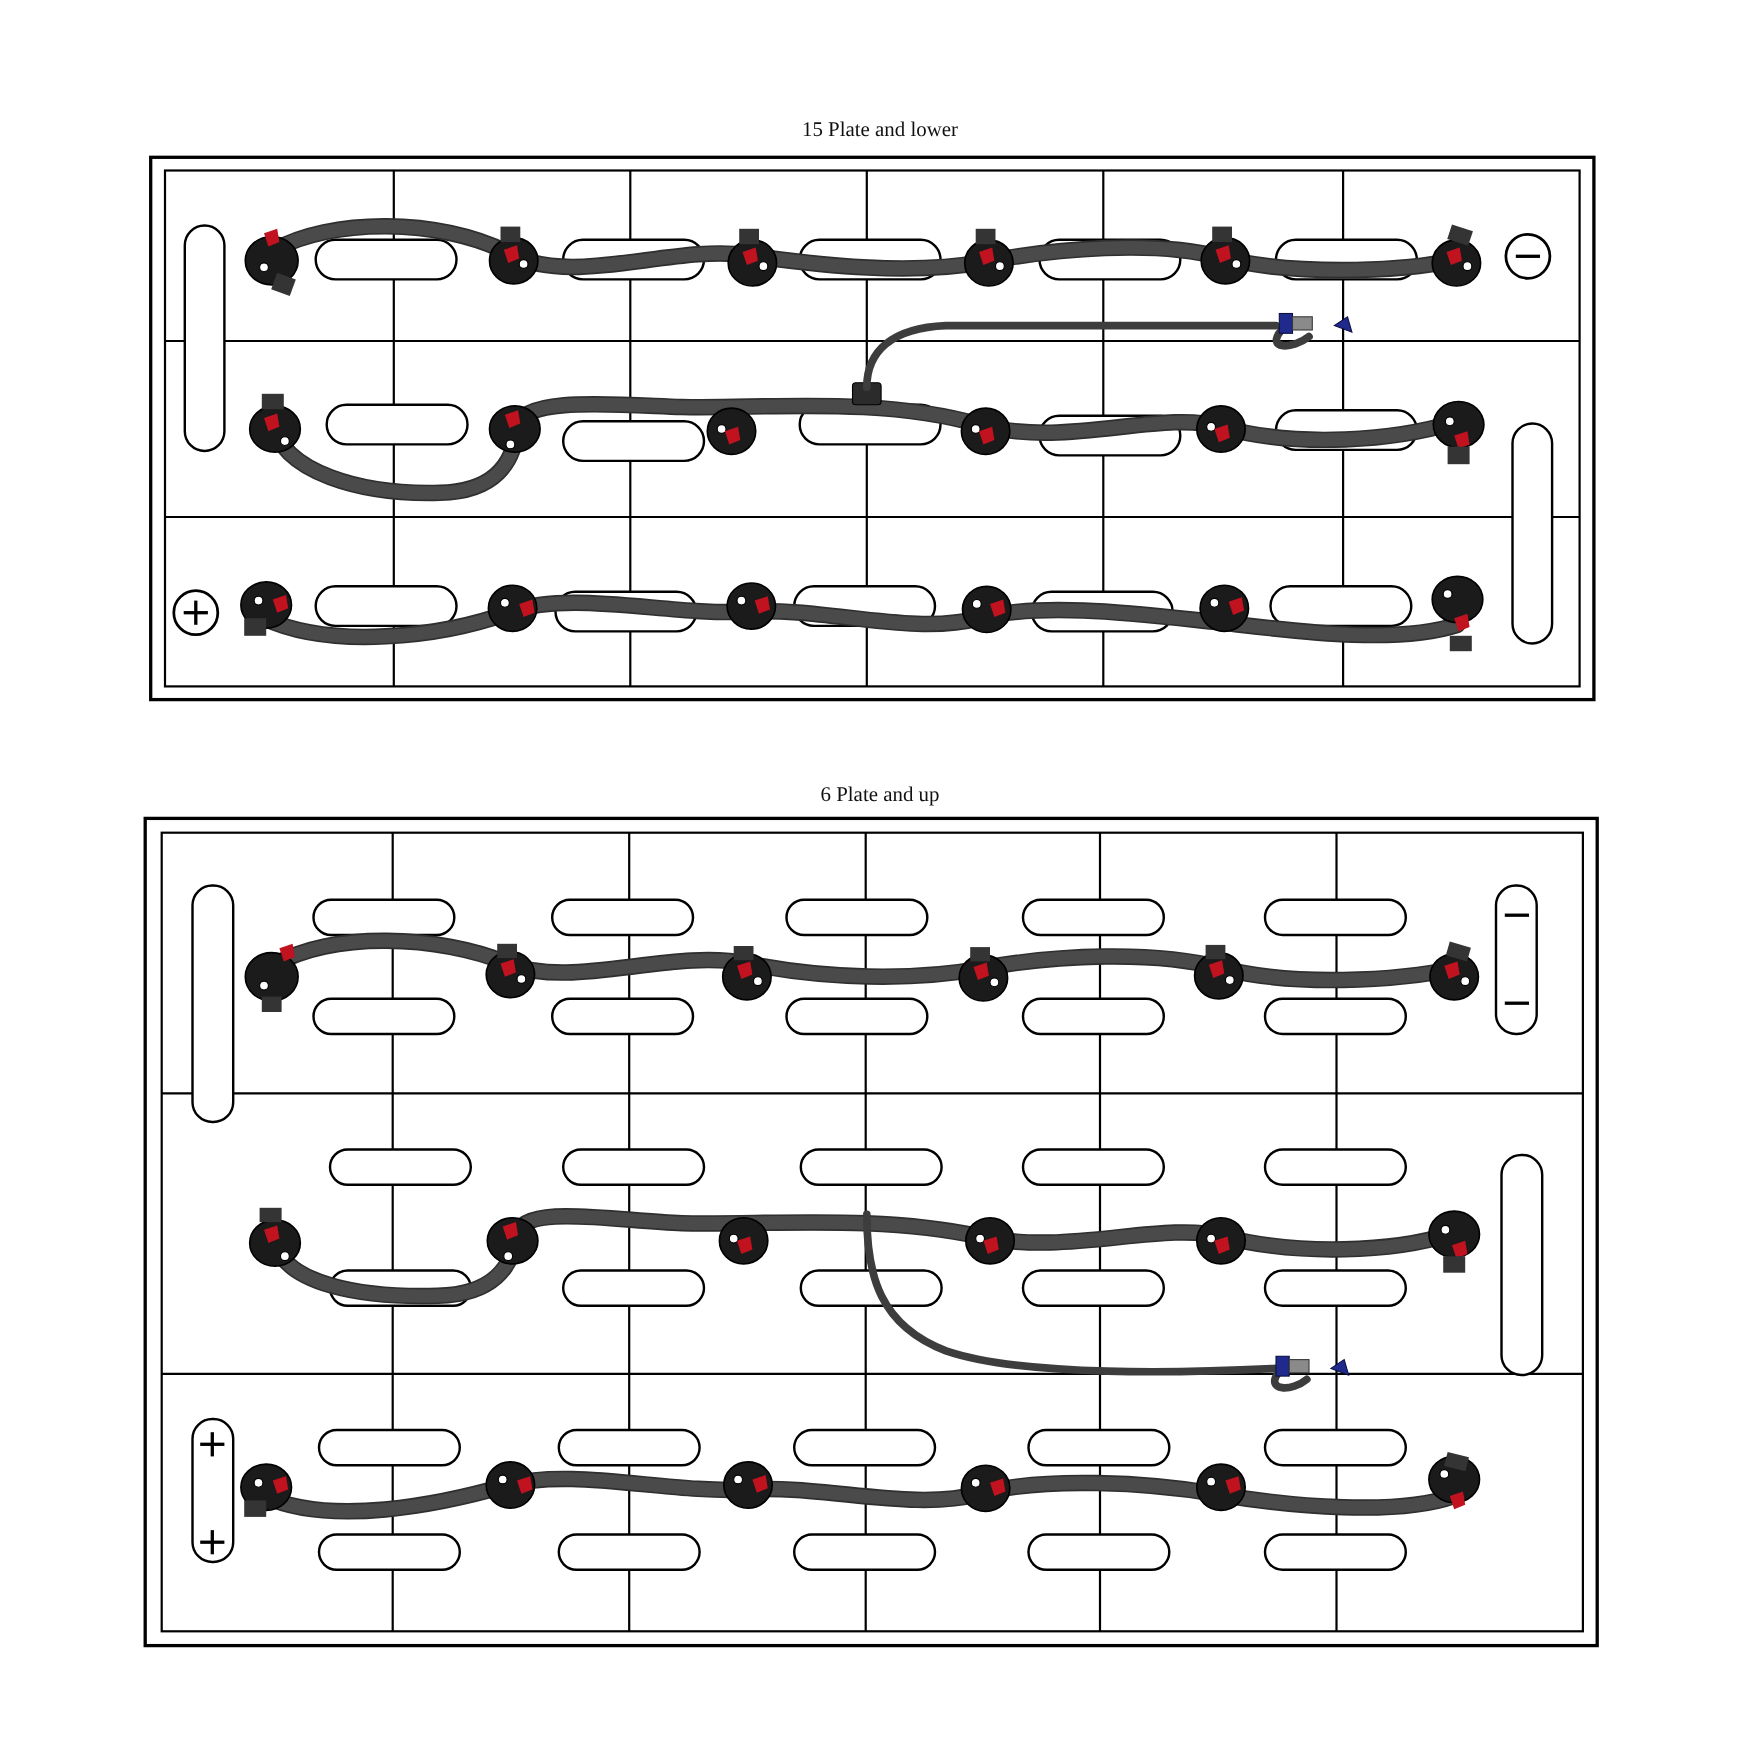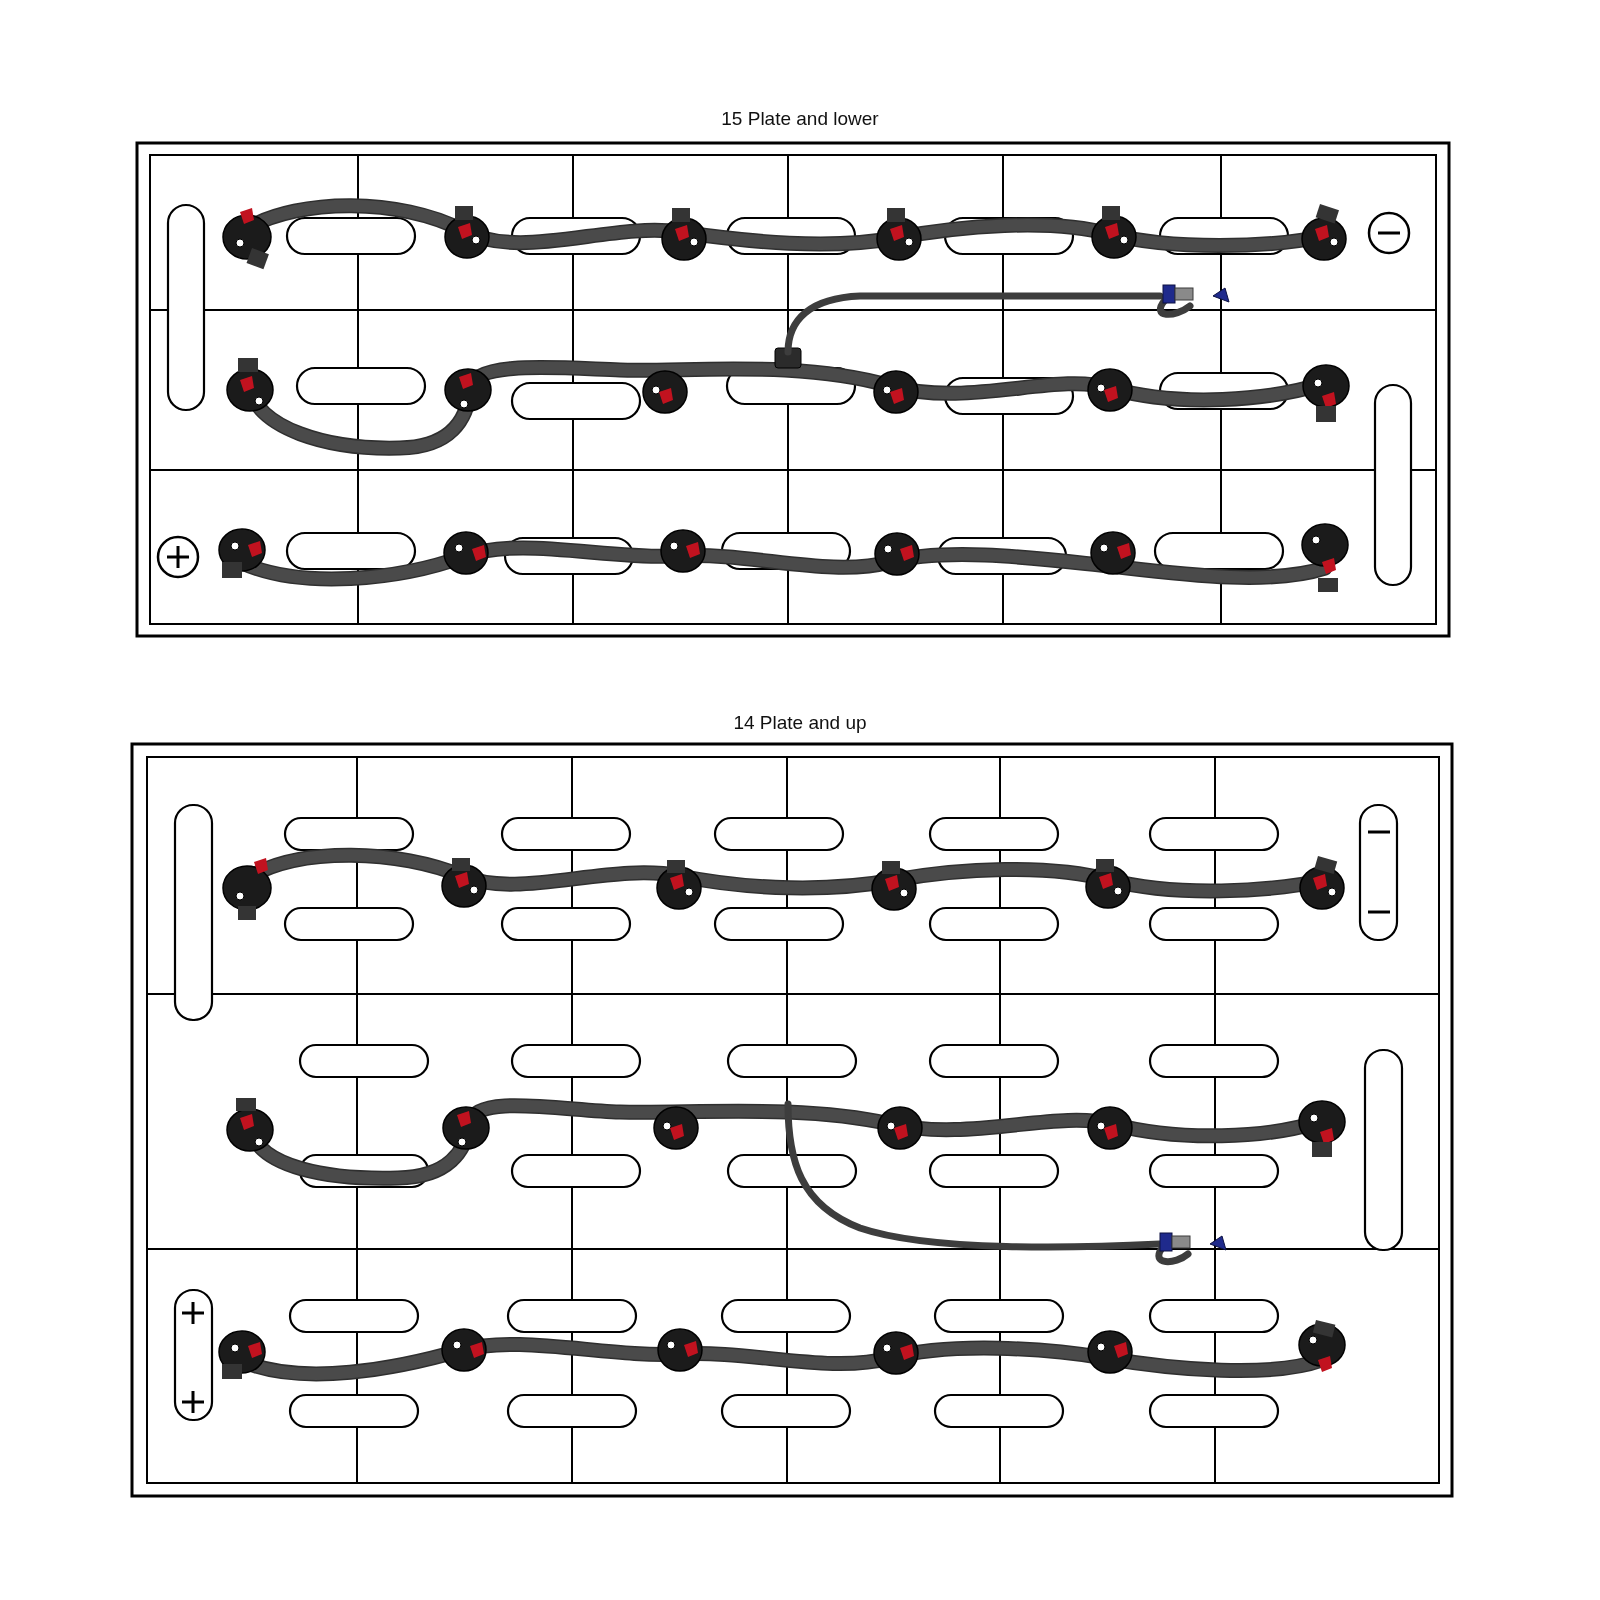--- a/index.html
+++ b/index.html
@@ -1,20 +1,20 @@
 <!DOCTYPE html>
 <html><head>
 <meta charset="utf-8">
 <style>
   html,body{margin:0;padding:0;background:#ffffff;}
   body{width:1600px;height:1600px;font-family:"Liberation Sans",sans-serif;position:relative;overflow:hidden;}
   .diagram-wrap{position:absolute;left:0;top:0;width:1600px;height:1600px;}
   .panel-title{
     position:absolute;width:100%;text-align:center;left:0;
-    font-size:19px;color:#111;font-family:Liberation Sans, sans-serif;
+    font-size:19px;color:#111;font-family:Liberation Serif, serif;
   }
   #title-top{top:108px;}
   #title-bottom{top:712px;}
   svg{position:absolute;left:0;top:0;}
   .cellline{stroke:#000;stroke-width:2;fill:none;}
   .outer{stroke:#000;stroke-width:3;fill:#fff;}
   .inner{stroke:#000;stroke-width:2;fill:none;}
   .vent{stroke:#000;stroke-width:2.2;fill:#fff;}
   .cable{stroke:#4a4a4a;stroke-width:12;fill:none;stroke-linecap:round;stroke-linejoin:round;}
   .cable-edge{stroke:#2f2f2f;stroke-width:15;fill:none;stroke-linecap:round;stroke-linejoin:round;}
@@ -26,21 +26,21 @@
   .conn-blue{fill:#1f2a8c;stroke:#0c1142;stroke-width:1;}
   .conn-grey{fill:#8a8a8a;stroke:#3a3a3a;stroke-width:1;}
   .conn-dark{fill:#2b2b2b;stroke:#000;stroke-width:1;}
 </style>
 </head>
 <body>
 
 <div class="diagram-wrap">
 
   <div class="panel-title" id="title-top">15 Plate and lower</div>
-  <div class="panel-title" id="title-bottom">14 Plate and up</div>
+  <div class="panel-title" id="title-bottom">6 Plate and up</div>
 
   <svg width="1600" height="1600" viewBox="0 0 1600 1600">
 
     <g>
       <rect class="outer" x="137" y="143" width="1312" height="493"></rect>
       <rect class="inner" x="150" y="155" width="1286" height="469"></rect>
 
       <line class="cellline" x1="150" y1="310" x2="1436" y2="310"></line>
       <line class="cellline" x1="150" y1="470" x2="1436" y2="470"></line>
 

